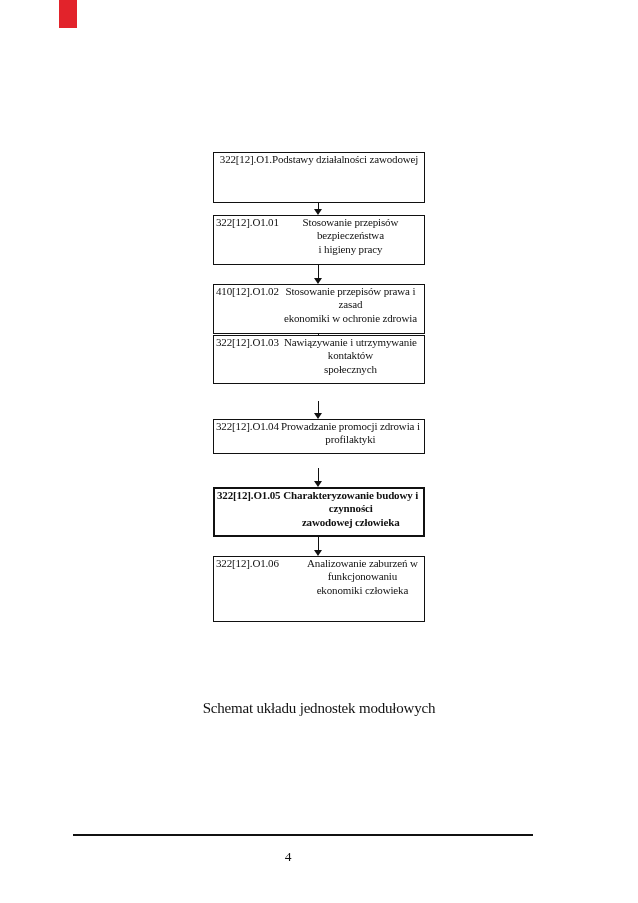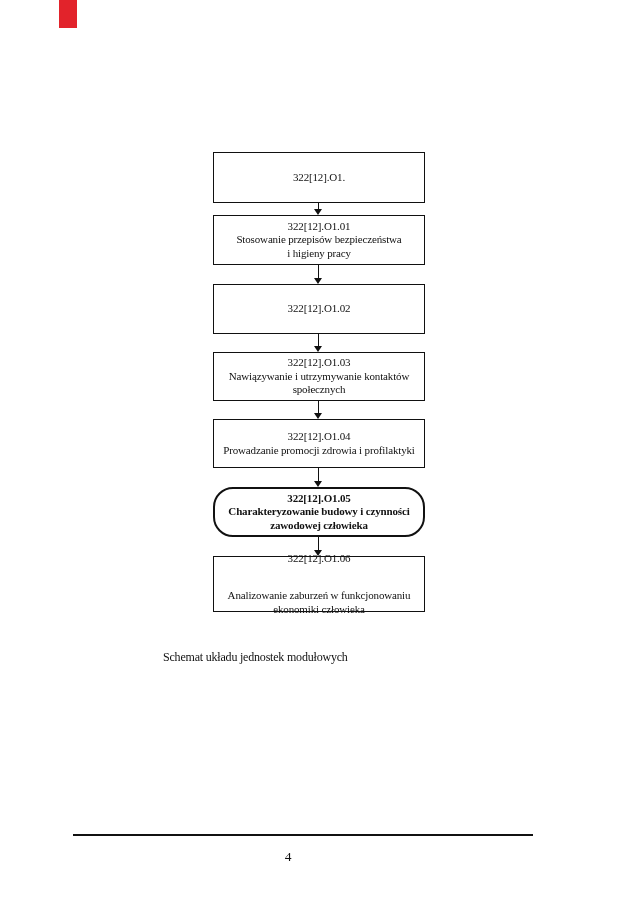--- a/index.html
+++ b/index.html
@@ -18,41 +18,40 @@
     left: 59px; top: 0;
     width: 18px; height: 28px;
   }
   .flow-box {
     position: absolute;
     left: 213px;
     width: 212px;
     border: 1.2px solid #111111;
     background: #ffffff;
     display: flex;
-    flex-direction: column;
+    flex-direction: row;
     justify-content: center;
     text-align: center;
     font-size: 11px;
     line-height: 13.4px;
     letter-spacing: -0.15px;
-    padding: 0 8px;
+    padding: 0 2px;
   }
   .flow-box.highlight {
     border-width: 2.5px;
     font-weight: bold;
-    border-radius: 20px;
   }
   .box-label { white-space: pre-line; }
   .b1 { top: 152px; height: 51px; }
   .b2 { top: 215px; height: 50px; }
   .b3 { top: 284px; height: 50px; }
-  .b4 { top: 352px; height: 49px; }
-  .b5 { top: 419px; height: 49px; }
+  .b4 { top: 335px; height: 49px; }
+  .b5 { top: 419px; height: 35px; }
   .b6 { top: 487px; height: 50px; }
-  .b7 { top: 556px; height: 56px; gap: 24px; }
+  .b7 { top: 556px; height: 66px; gap: 24px; }
   .flow-arrow {
     position: absolute;
     left: 314px;
     width: 9px;
   }
   .flow-arrow::before {
     content: "";
     position: absolute;
     left: 4px; top: 0; bottom: 5px;
     width: 1px;
@@ -68,23 +67,24 @@
     border-top: 6px solid #111111;
   }
   .a1 { top: 203px; height: 12px; }
   .a2 { top: 265px; height: 19px; }
   .a3 { top: 334px; height: 18px; }
   .a4 { top: 401px; height: 18px; }
   .a5 { top: 468px; height: 19px; }
   .a6 { top: 537px; height: 19px; }
   .caption {
     position: absolute;
-    left: 163px; top: 650px;
+    left: 163px; top: 700px;
     width: 312px;
-    font-size: 12px;
+    text-align: center;
+    font-size: 15px;
     letter-spacing: -0.2px;
   }
   .footer-rule {
     position: absolute;
     left: 73px; top: 834px;
     width: 460px; height: 1.5px;
     background: #111111;
   }
   .footer-text {
     position: absolute;
@@ -105,34 +105,37 @@
 </style>
 </head>
 <body>
 
 <div class="page">
 
   <div class="red-marker" style="background: rgb(226, 35, 43);"></div>
 
   <div class="flow-box b1">
     <div class="box-code">322[12].O1.</div>
+    <div class="box-label">Podstawy działalności zawodowej</div>
   </div>
 
   <div class="flow-arrow a1"></div>
 
   <div class="flow-box b2">
     <div class="box-code">322[12].O1.01</div>
     <div class="box-label">Stosowanie przepisów bezpieczeństwa
 i higieny pracy</div>
   </div>
 
   <div class="flow-arrow a2"></div>
 
   <div class="flow-box b3">
-    <div class="box-code">322[12].O1.02</div>
+    <div class="box-code">410[12].O1.02</div>
+    <div class="box-label">Stosowanie przepisów prawa i zasad
+ekonomiki  w ochronie zdrowia</div>
   </div>
 
   <div class="flow-arrow a3"></div>
 
   <div class="flow-box b4">
     <div class="box-code">322[12].O1.03</div>
     <div class="box-label">Nawiązywanie i utrzymywanie kontaktów
 społecznych</div>
   </div>
 

